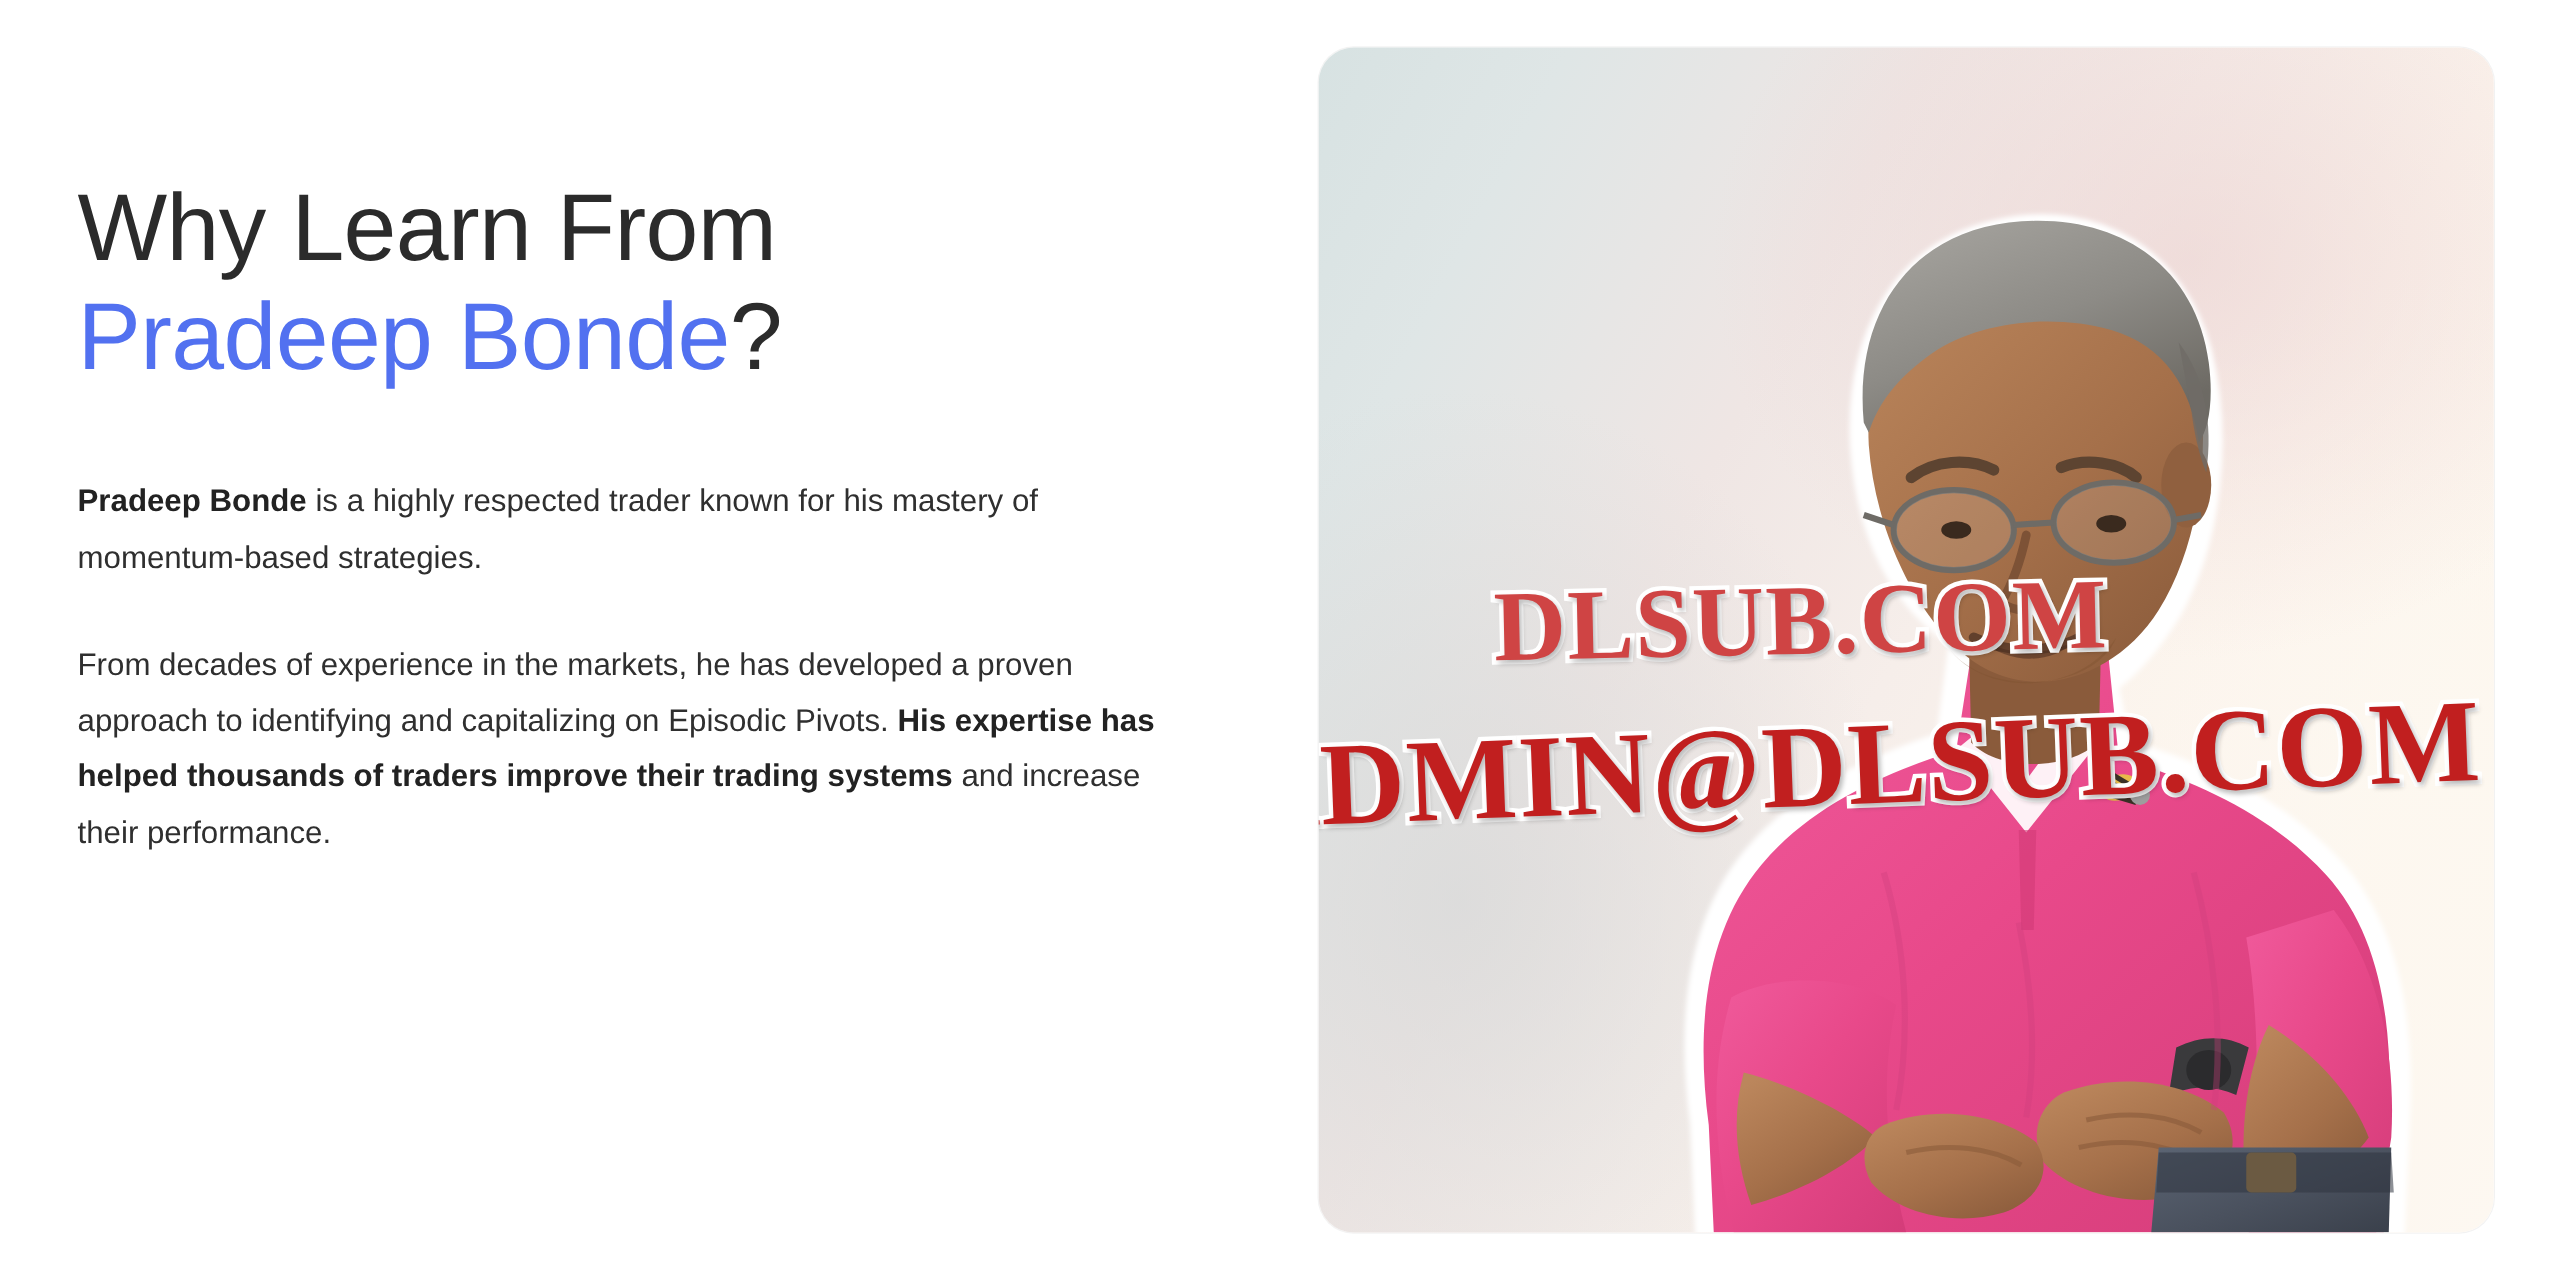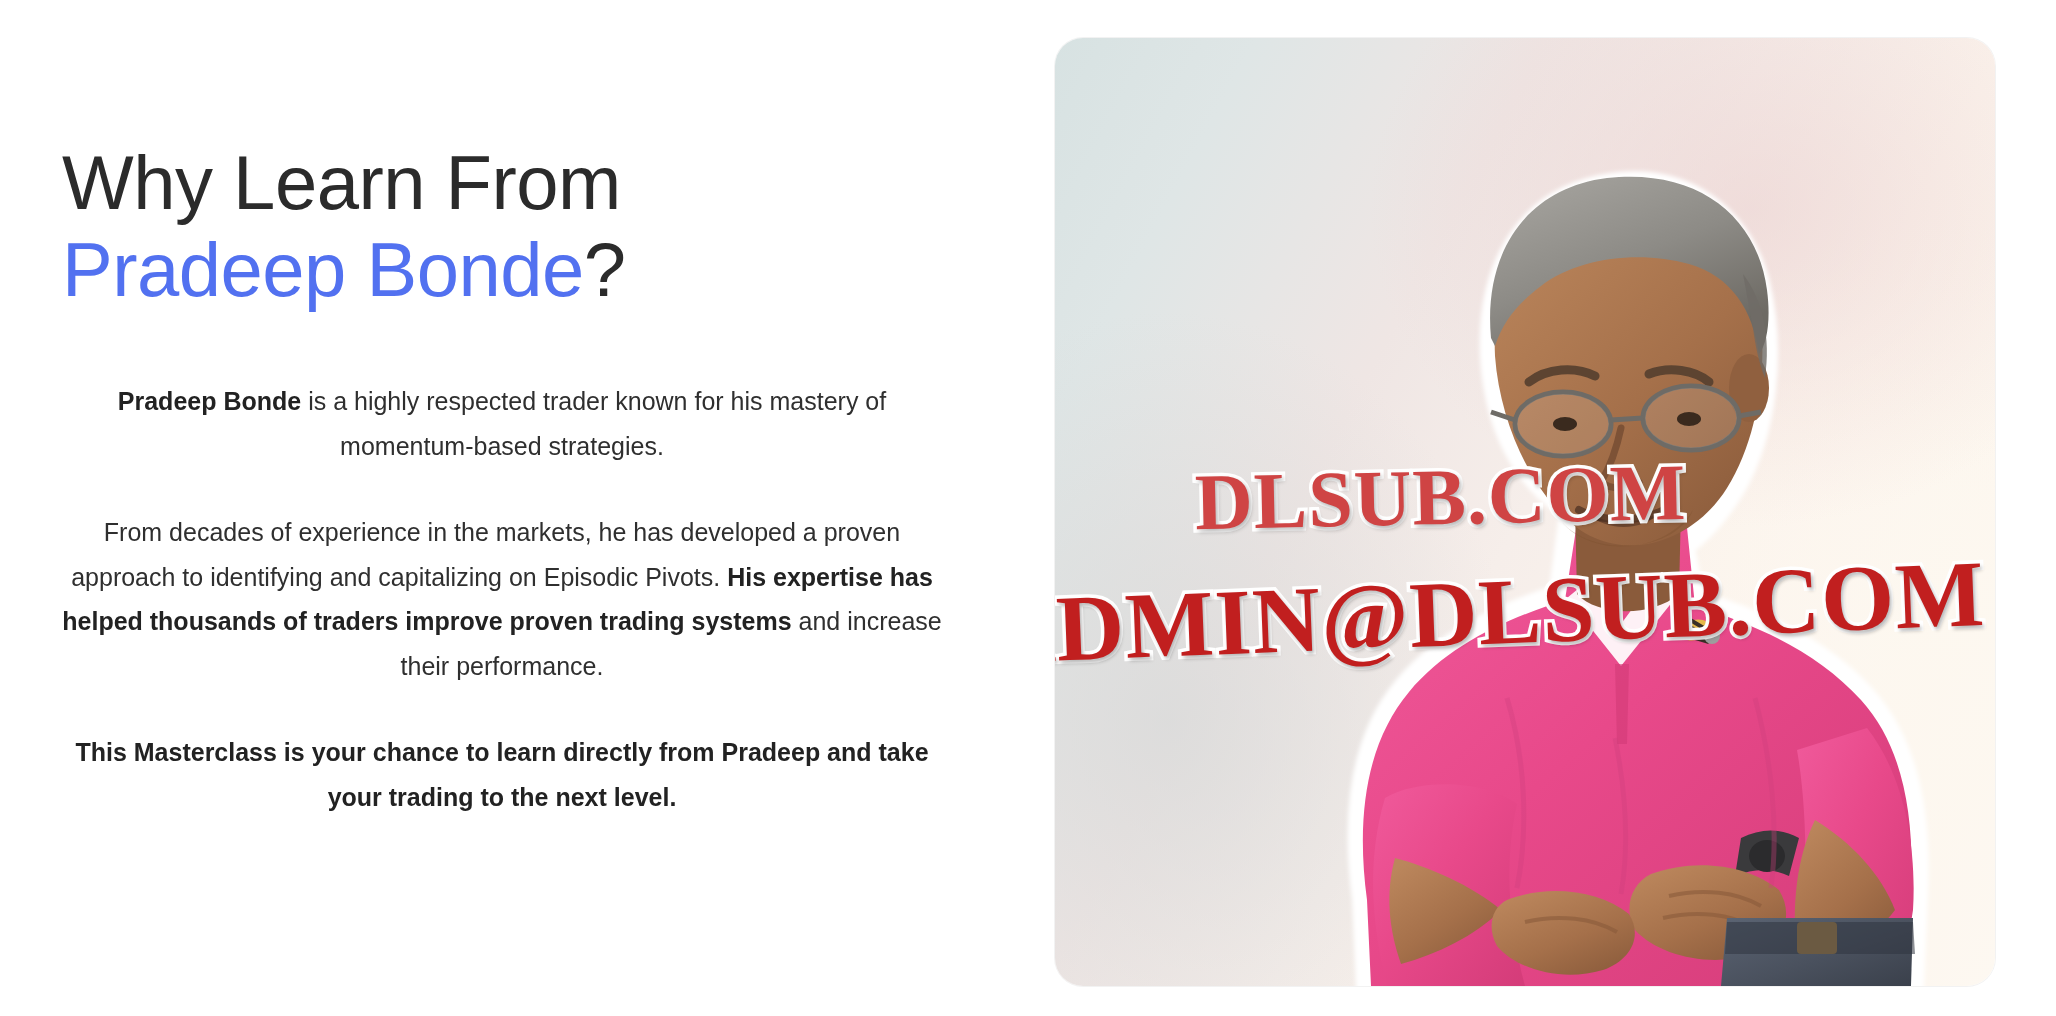--- a/index.html
+++ b/index.html
@@ -45,21 +45,20 @@
     color: #2b2b2b;
     max-width: 900px;
   }
   .headline .accent {
     color: #5271f0;
   }
 
   .body-block {
     margin-top: 66px;
     max-width: 890px;
-    text-align: center;
   }
 
   .para {
     margin: 0 0 42px 0;
     font-family: "Liberation Sans", sans-serif;
     font-size: 25px;
     line-height: 1.78;
     color: #2f2f2f;
     font-weight: 400;
     max-width: 880px;
@@ -157,24 +156,23 @@
       <span class="accent">Pradeep Bonde</span><span>?</span>
     </h1>
 
     <div class="body-block">
 
       <p class="para">
         <span class="para-bold">Pradeep Bonde</span><span> is a highly respected trader known for his mastery of momentum-based strategies.</span>
       </p>
 
       <p class="para">
-        <span>From decades of experience in the markets, he has developed a proven approach to identifying and capitalizing on Episodic Pivots. </span><span class="para-bold">His expertise has helped thousands of traders improve proven trading systems</span><span> and increase their performance.</span>
+        <span>From decades of experience in the markets, he has developed a proven approach to identifying and capitalizing on Episodic Pivots. </span><span class="para-bold">His expertise has helped thousands of traders improve their trading systems</span><span> and increase their performance.</span>
       </p>
 
-      <p class="para para-bold">This Masterclass is your chance to learn directly from Pradeep and take your trading to the next level.</p>
 
     </div>
   </div>
 
   <div class="photo-card">
     <div class="card-sheen"></div>
 
     <svg class="person" viewBox="0 0 940 948" preserveAspectRatio="xMidYMid slice" aria-hidden="true">
       <defs>
         <linearGradient id="shirtGrad" x1="0" y1="0" x2="1" y2="1">

